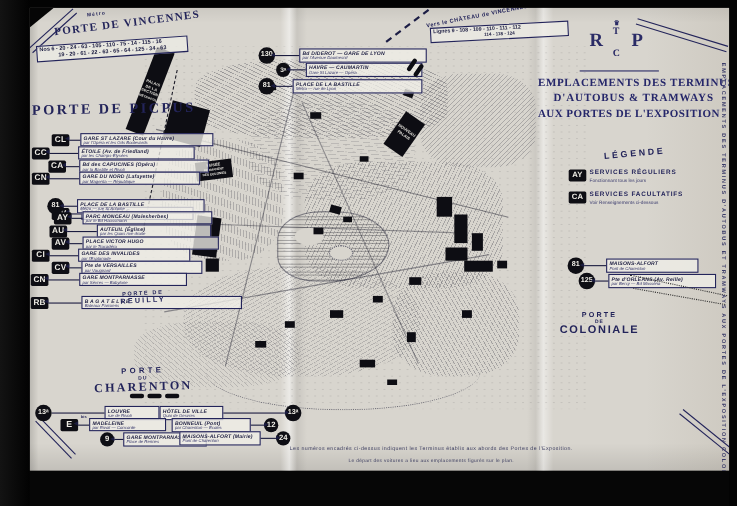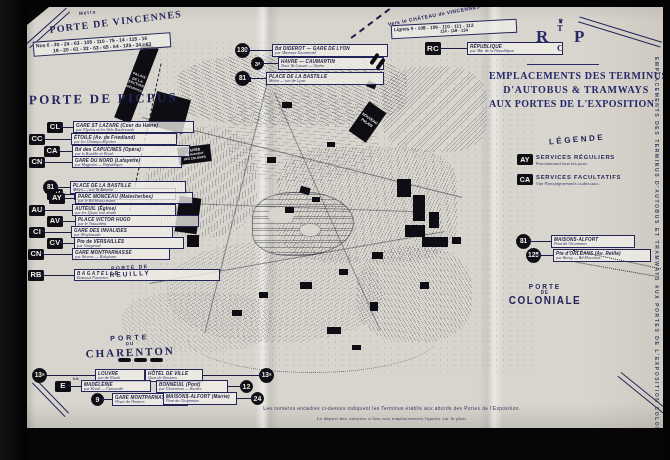--- a/index.html
+++ b/index.html
@@ -167,28 +167,20 @@
   </div>
 
   <div class="rd" style="left:316px;top:6px;width:80px;border-top:2px dashed #1c1d45;transform:rotate(-37deg);"></div>
   <div class="dash3" style="left:341px;top:50px;transform:rotate(-55deg);"></div>
   <div class="dash3" style="left:347px;top:55px;transform:rotate(-55deg);"></div>
   <div class="lbl" style="left:360px;top:5px;font-size:5px;letter-spacing:.5px;transform:rotate(-11deg);">Vers le CHÂTEAU de VINCENNES</div>
   <div style="position:absolute;left:364px;top:15px;width:120px;transform:rotate(-3deg);border:1px solid #23245a;background:rgba(240,238,232,.7);padding:1px 2px;">
     <span style="display:block;font-size:4.8px;font-weight:bold;color:#1b1c40;line-height:5.4px;white-space:nowrap;">Lignes 9 - 108 - 109 - 110 - 111 - 112</span>
     <span style="display:block;font-size:4.2px;font-weight:bold;color:#1b1c40;line-height:4.8px;text-align:center;">114 - 118 - 124</span>
   </div>
-  <div class="prow" style="left:398px;top:35px;">
-    <span class="bq" style="font-size:8px;height:13px;">RC</span>
-    <span class="arr al" style="width:26px;"></span>
-    <span class="bx" style="width:90px;">
-      <i class="l1">RÉPUBLIQUE</i>
-      <i class="l2">par l'Av. de la République</i>
-    </span>
-  </div>
 
 
   <div class="lbl" style="left:2px;top:84px;font-size:13px;letter-spacing:2.2px;transform:rotate(-1deg);font-family:'Liberation Serif',serif;">PORTE DE PICPUS</div>
 
   <div class="prow" style="left:2px;top:126px;">
         <span class="bq">CC</span>
         <span class="arr al" style="width:26px;"></span>
         <span class="bx" style="width:100px;">
           <i class="l1">ÉTOILE (Av. de Friedland)</i>
           <i class="l2">par les Champs-Élysées</i>
@@ -235,21 +227,21 @@
         </span>
       </div>
   <div class="prow" style="left:22px;top:185px;">
         <span class="bq">AY</span>
         <span class="arr al" style="width:10px;"></span>
         <span class="bx" style="width:112px;">
           <i class="l1">PARC MONCEAU (Malesherbes)</i>
           <i class="l2">par le Bd Haussmann</i>
         </span>
       </div>
-  <div class="prow" style="left:2px;top:197px;">
+  <div class="prow" style="left:18px;top:197px;">
         <span class="bq">AU</span>
         <span class="arr al" style="width:27px;"></span>
         <span class="bx" style="width:98px;">
           <i class="l1">AUTEUIL (Église)</i>
           <i class="l2">par les Quais rive droite</i>
         </span>
       </div>
   <div class="prow" style="left:20px;top:208px;">
         <span class="bq">AV</span>
         <span class="arr al" style="width:12px;"></span>

